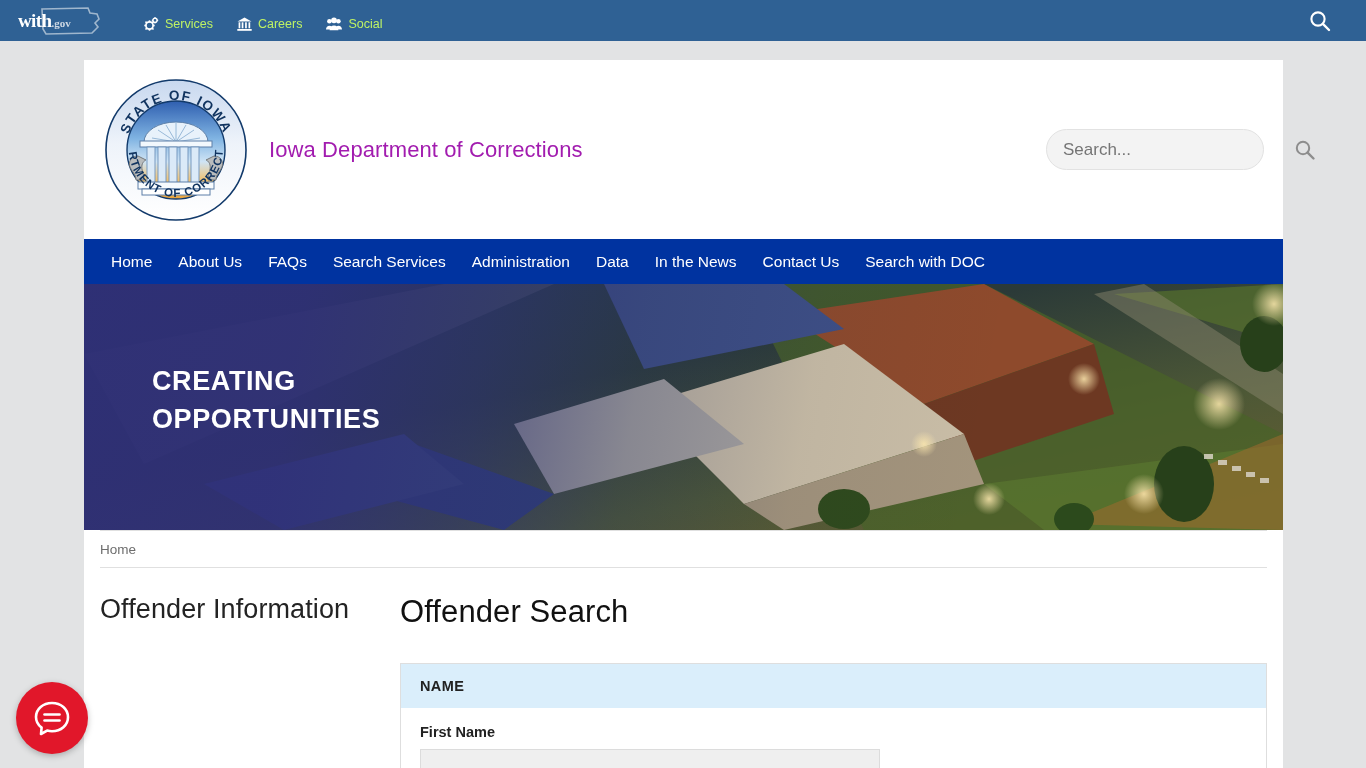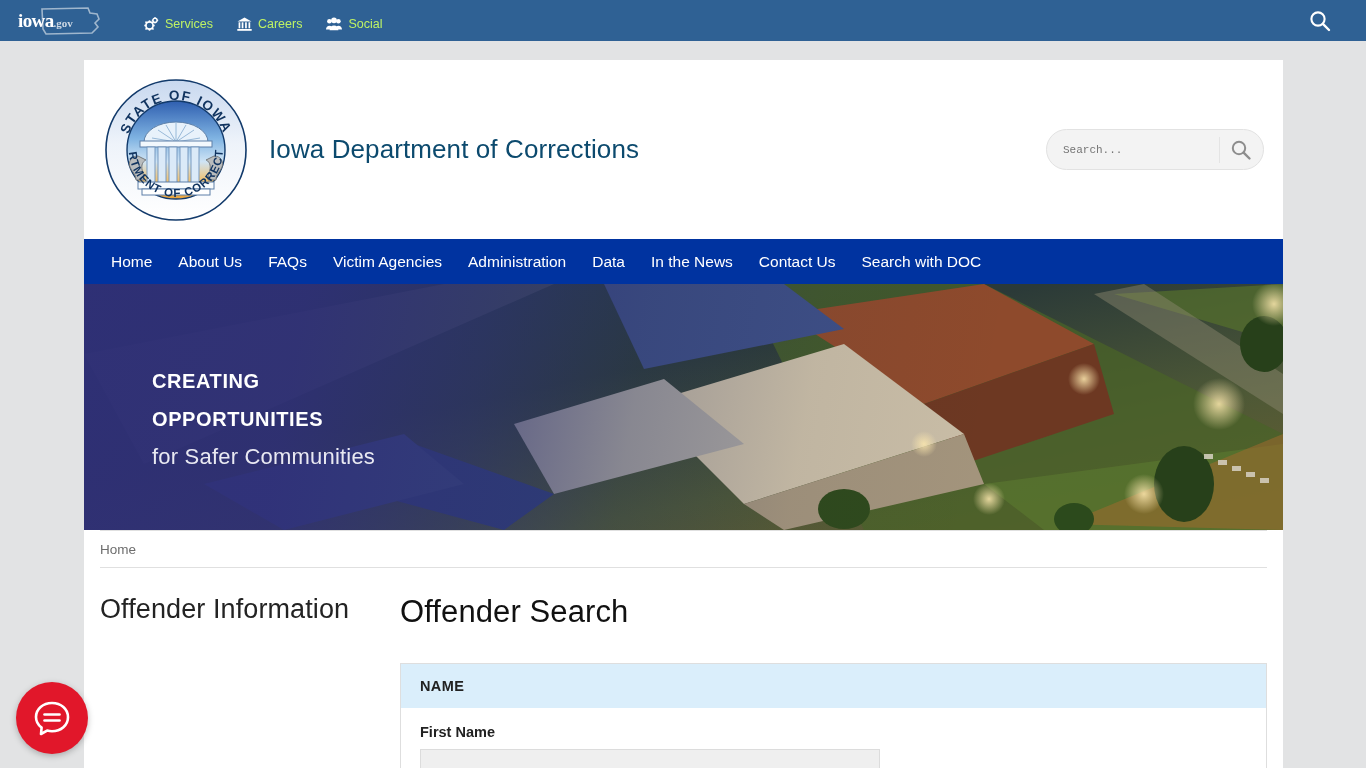--- a/index.html
+++ b/index.html
@@ -60,35 +60,35 @@
 
   
   .site-header {
     height: 179px;
     position: relative;
     display: flex; align-items: center;
   }
   .seal { margin-left: 20px; width: 144px; height: 144px; flex: 0 0 144px; }
   .site-title {
     margin-left: 21px;
-    font-size: 26px; color: #0c4a6e; font-weight: normal;
+    font-size: 22px; color: #a21caf; font-weight: normal;
     letter-spacing: 0.1px;
   }
   .header-search {
     position: absolute; right: 19px; top: 69px;
     width: 218px; height: 41px;
     background: #f3f3f3;
     border: 1px solid #e2e2e2;
     border-radius: 21px;
     display: flex; align-items: center;
   }
   .header-search input {
     flex: 1; border: 0; background: transparent; outline: none;
-    font-size: 11px; color: #6b6b6b; padding: 0 10px 0 16px;
-    font-family: Liberation Mono, monospace;
+    font-size: 17px; color: #6b6b6b; padding: 0 10px 0 16px;
+    font-family: Liberation Sans, sans-serif;
   }
   .header-search .divider { width: 1px; height: 26px; background: #e4e4e4; }
   .header-search .mag { width: 44px; display: flex; align-items: center; justify-content: center; cursor: pointer; }
 
   
   .mainnav {
     height: 45px; background: #0033a0;
     display: flex; align-items: center;
     padding-left: 14px;
   }
@@ -111,21 +111,21 @@
       rgba(47,47,120,0.88) 18%,
       rgba(45,50,115,0.62) 33%,
       rgba(40,50,100,0.25) 46%,
       rgba(30,40,80,0.05) 60%,
       rgba(20,30,60,0.0) 75%);
   }
   .hero .copy {
     position: absolute; left: 68px; top: 78px; z-index: 3;
   }
   .hero .l1, .hero .l2 {
-    color: #ffffff; font-weight: bold; font-size: 20px;
+    color: #ffffff; font-weight: bold; font-size: 27px;
     letter-spacing: 0.6px; line-height: 38px;
   }
   .hero .l3 {
     color: #e9e9f2; font-size: 22px; line-height: 34px; margin-top: 2px;
     letter-spacing: 0.2px;
   }
 
   
   .content { padding: 0 16px 0 16px; background:#fff; }
   .breadcrumb {
@@ -177,21 +177,21 @@
 </head>
 <body>
 
 <div class="govbar">
 
   <div class="gov-logo">
     <svg class="state-outline" viewBox="0 0 62 32">
       <path d="M2 4 L48 3 L50 8 L57 9 L59 14 L55 18 L58 22 L52 28 L6 29 L3 24 Z" fill="none" stroke="#9fb6cd" stroke-width="1.6"></path>
     </svg>
     <div class="wordmark">
-      <span>iowa</span><span class="dotgov">.gov</span>
+      <span>with</span><span class="dotgov">.gov</span>
     </div>
   </div>
 
   <div class="govnav">
 
     <div class="govnav-item">
       <svg width="15" height="14" viewBox="0 0 15 14">
         <circle cx="5.5" cy="8.5" r="3.6" fill="none" stroke="#ffffff" stroke-width="1.7"></circle>
         <g fill="#ffffff">
           <rect x="4.7" y="3.3" width="1.6" height="2"></rect>
@@ -316,21 +316,21 @@
           <line x1="13.6" y1="13.6" x2="19.5" y2="19.5" stroke="#8d8d8d" stroke-width="2.4" stroke-linecap="round"></line>
         </svg>
       </div>
     </div>
   </div>
 
   <div class="mainnav">
     <a href="#">Home</a>
     <a href="#">About Us</a>
     <a href="#">FAQs</a>
-    <a href="#">Victim Agencies</a>
+    <a href="#">Search Services</a>
     <a href="#">Administration</a>
     <a href="#">Data</a>
     <a href="#">In the News</a>
     <a href="#">Contact Us</a>
     <a href="#">Search with DOC</a>
   </div>
 
   <div class="hero">
     <svg class="photo" viewBox="0 0 1199 246" preserveAspectRatio="none">
       <defs>
@@ -381,21 +381,20 @@
           <rect x="1134" y="176" width="9" height="5"></rect>
         <rect x="1148" y="182" width="9" height="5"></rect>
           <rect x="1162" y="188" width="9" height="5"></rect>
         <rect x="1176" y="194" width="9" height="5"></rect>
       </g>
     </svg>
     <div class="tint"></div>
     <div class="copy">
       <div class="l1">CREATING</div>
       <div class="l2">OPPORTUNITIES</div>
-      <div class="l3">for Safer Communities</div>
     </div>
   </div>
 
   <div class="content">
 
     <div class="breadcrumb">
       <a href="#">Home</a>
     </div>
 
     <div class="body-cols">

